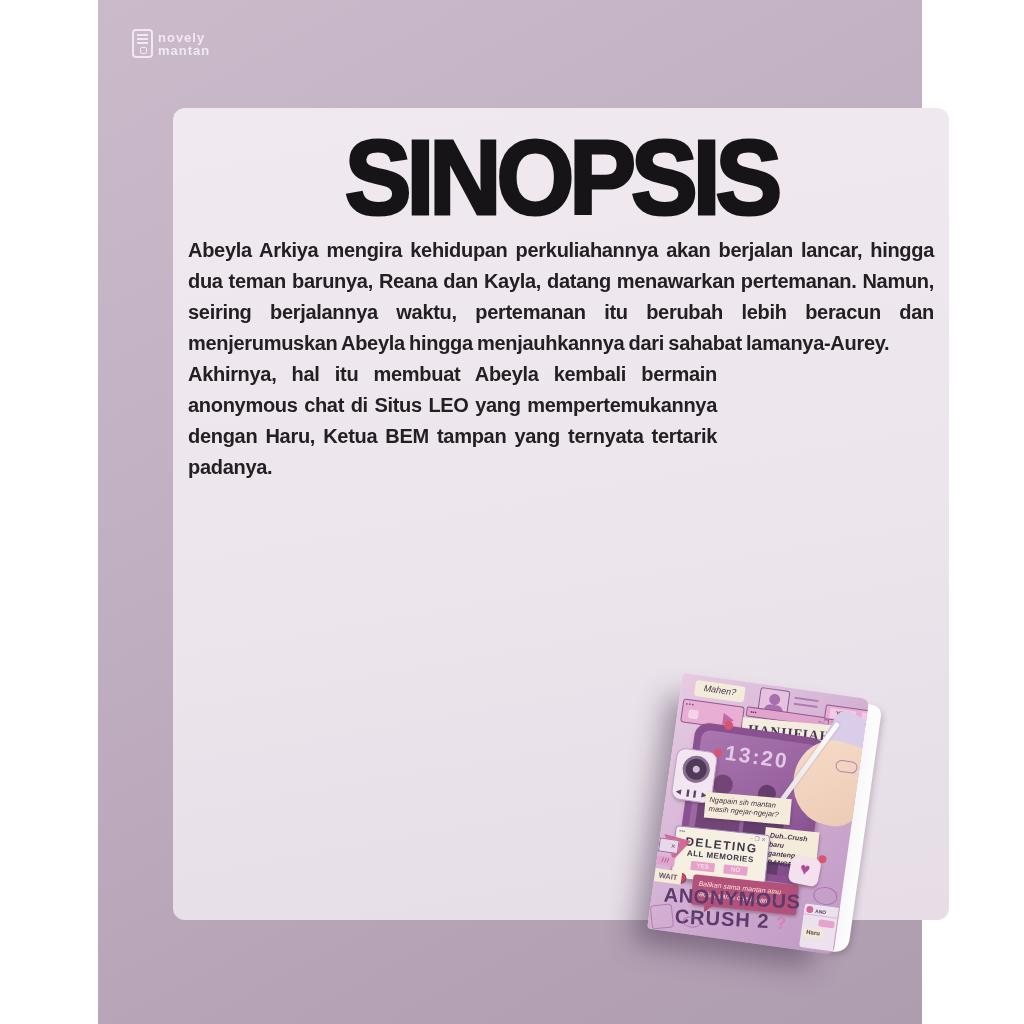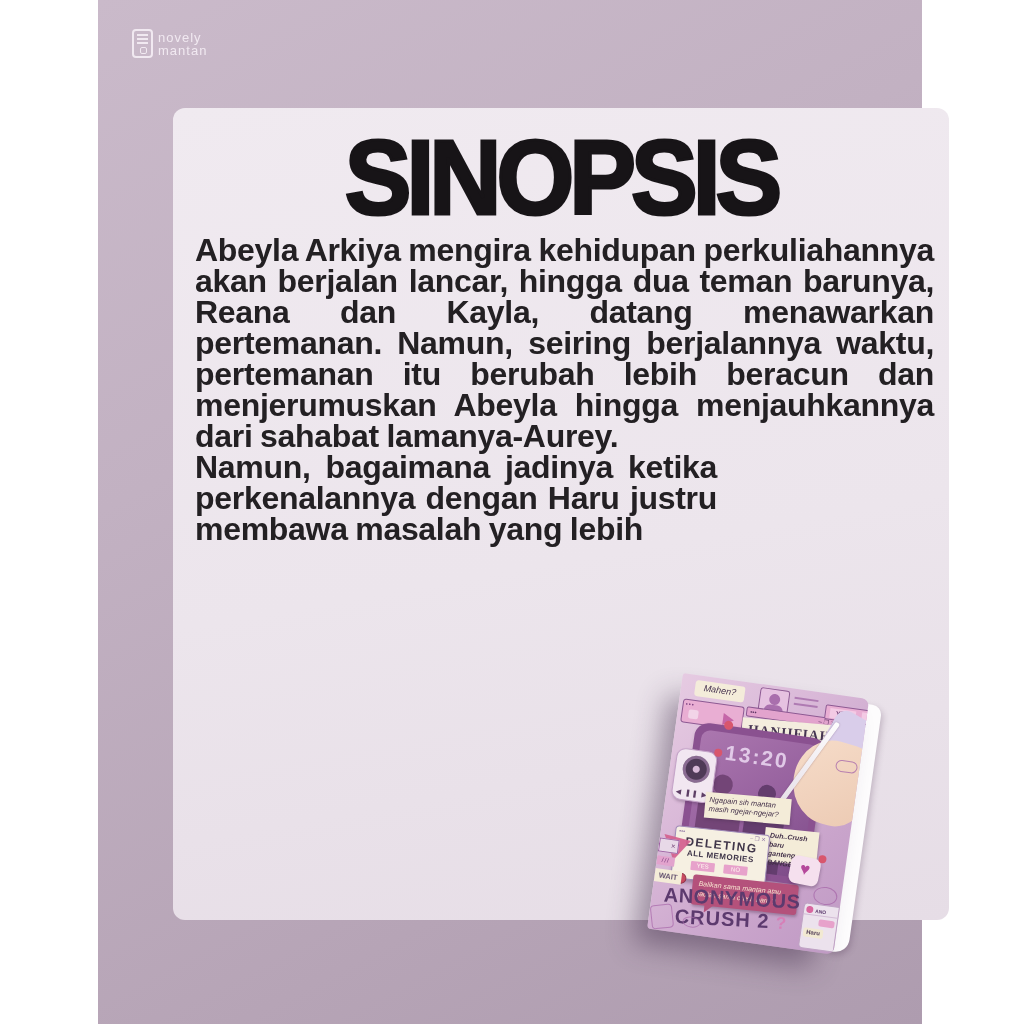--- a/index.html
+++ b/index.html
@@ -12,33 +12,33 @@
   .poster { position:absolute; left:98px; top:0; width:824px; height:1024px;
     background:linear-gradient(152deg,#cabaca 0%,#c2b1c2 35%,#b6a4b6 75%,#ae9caf 100%); }
 
   
   .logo { position:absolute; left:34px; top:29px; display:flex; align-items:center; gap:5px; color:#f1e9f1; }
   .logo-icon { width:21px; height:29px; border:2px solid #f1e9f1; border-radius:4px; position:relative; }
   .logo-icon::before { content:""; position:absolute; left:3px; top:3px; width:11px; height:2px;
      background:#f1e9f1; box-shadow:0 4px 0 #f1e9f1, 0 8px 0 #f1e9f1; }
   .logo-icon::after { content:""; position:absolute; left:6px; bottom:2px; width:5px; height:5px;
      border:1.5px solid #f1e9f1; border-radius:2px; }
-  .logo-text { font-size:13px; font-weight:normal; letter-spacing:1px; line-height:13px; }
+  .logo-text { font-size:13px; font-weight:bold; letter-spacing:1px; line-height:13px; }
 
   
   .card { position:absolute; left:75px; top:108px; width:776px; height:812px; border-radius:12px;
     background:linear-gradient(170deg,#f0eaf0 0%,#ece5ec 55%,#e6dde6 100%);
     padding:14px 15px 0 15px; overflow:hidden; }
 
   .card-title { text-align:center; color:#171417; font-weight:900; font-size:100px; line-height:104px;
     letter-spacing:-5px; transform:scaleY(1.06); transform-origin:top center;
     -webkit-text-stroke:3px #171417; margin-bottom:9px; }
 
-  .body-text { color:#232023; font-size:32px; line-height:31px; font-weight:700;
-    letter-spacing:-0.3px; word-spacing:-1px; text-align:justify;margin-left:7px; }
+  .body-text { color:#232023; font-size:20px; line-height:31px; font-weight:700;
+    letter-spacing:-0.3px; word-spacing:-1px; text-align:justify; }
   .body-text p + p { margin-top:19px; }
   .book-spacer { float:right; width:205px; height:252px; margin:50px 0 0 12px; }
 
   
   .book { position:absolute; left:683px; top:673px; width:188px; height:258px;
     transform:rotate(8deg); transform-origin:top left; z-index:10; }
   .book-pages { position:absolute; top:5px; right:-14px; width:26px; height:250px;
     background:#fdfcfd; border-radius:4px 10px 14px 8px; box-shadow:2px 3px 6px rgba(70,45,75,.25); }
   .cover { position:absolute; inset:0; border-radius:3px 7px 7px 4px; overflow:hidden;
     background:linear-gradient(128deg,#e6cbe2 0%,#d8b7d7 38%,#c9a4cb 72%,#c09ac4 100%);
@@ -175,21 +175,21 @@
         <div>novely</div>
         <div>mantan</div>
       </div>
     </div>
 
     <div class="card">
       <div class="card-title">SINOPSIS</div>
       <div class="body-text">
         <p>Abeyla Arkiya mengira kehidupan perkuliahannya akan berjalan lancar, hingga dua teman barunya, Reana dan Kayla, datang menawarkan pertemanan. Namun, seiring berjalannya waktu, pertemanan itu berubah lebih beracun dan menjerumuskan Abeyla hingga menjauhkannya dari sahabat lamanya-Aurey.</p>
         <div class="book-spacer"></div>
-        <p>Namun, bagaimana jadinya ketika perkenalannya dengan Haru justru membawa masalah yang lebih</p>
+        <p>Akhirnya, hal itu membuat Abeyla kembali bermain anonymous chat di Situs LEO yang mempertemukannya dengan Haru, Ketua BEM tampan yang ternyata tertarik padanya.</p>
       </div>
     </div>
   </div>
 
   <div class="book">
     <div class="book-pages"></div>
     <div class="cover">
 
       <div class="cv-bubble-mahen">Mahen?</div>
       <div class="cv-win-user">

